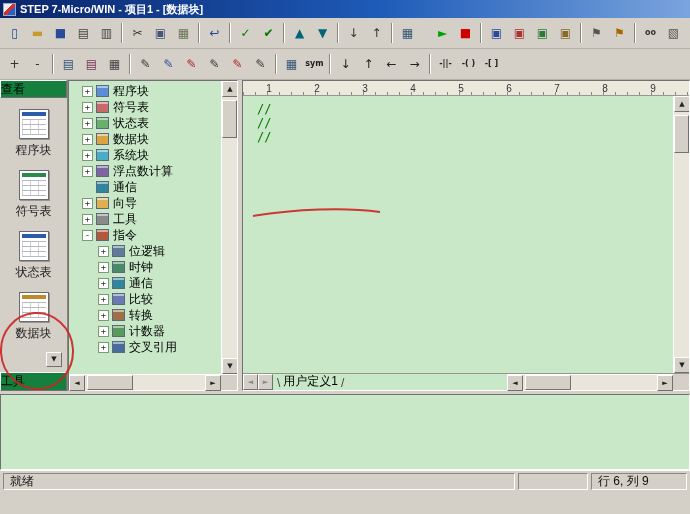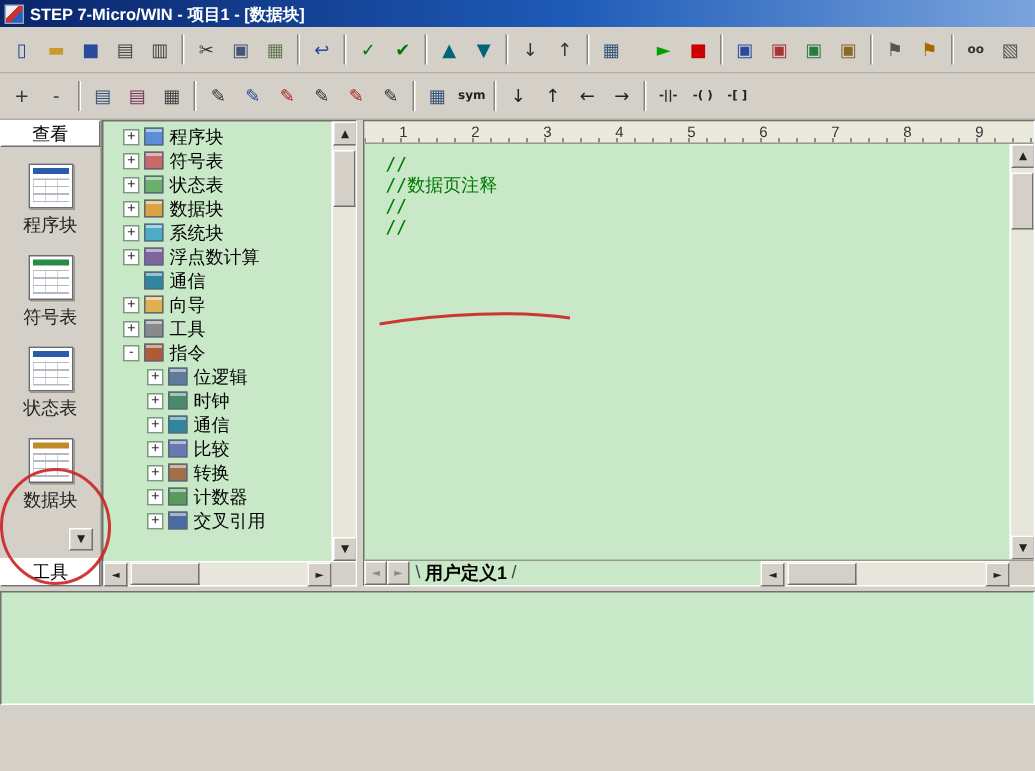--- a/index.html
+++ b/index.html
@@ -40,22 +40,22 @@
   .tb-glyph.sz-true { font-size: 8px; font-weight: bold; letter-spacing: 0; }
   .tb-sep { width: 2px; height: 20px; border-left: 1px solid #8a867e; border-right: 1px solid #fff; margin: 0 3px; }
   .tb-gap { width: 12px; }
 
   
   .main { height: 311px; flex: 0 0 311px; display: flex; }
 
   
   .sidebar { width: 68px; flex: 0 0 68px; display: flex; flex-direction: column;
     background: #d4d0c8; border-right: 1px solid #8a867e; position: relative; }
-  .sidebar-header, .sidebar-footer { height: 18px; line-height: 16px; text-align: center; font-size: 12px;
-    background: #ffffff; border: 1px solid; border-color: #fff #707070 #707070 #fff; }
+  .sidebar-header, .sidebar-footer { height: 18px; line-height: 16px; text-align: left; font-size: 12px;
+    background: #15803d; border: 1px solid; border-color: #fff #707070 #707070 #fff; }
   .sidebar-footer { height: 19px; margin-top: auto; }
   .sidebar-body { flex: 1; display: flex; flex-direction: column; align-items: center;
     padding-top: 6px; position: relative; }
   .side-item { display: flex; flex-direction: column; align-items: center; width: 64px; padding: 5px 0 6px; cursor: pointer; }
   .side-icon { width: 30px; height: 30px; background: #fff; border: 1px solid #6a6a72; position: relative;
     box-shadow: 1px 1px 0 #9a968e; }
   .side-icon::before { content: ""; position: absolute; left: 2px; right: 2px; top: 2px; height: 4px; background: var(--accent, #2a5caa); }
   .side-icon::after { content: ""; position: absolute; left: 2px; right: 2px; top: 9px; bottom: 3px;
     background: repeating-linear-gradient(to bottom, #b8b8c0 0 1px, transparent 1px 5px),
                 repeating-linear-gradient(to right, #d0d0d8 0 1px, transparent 1px 8px); }
@@ -110,21 +110,21 @@
   .line-comment { color: var(--comment-color, #007800); }
   .line-code { color: #111; }
   .code-addr { display: inline-block; min-width: 47px; color: #1a1a1a; }
   .code-value { color: var(--value-color, #7c6a00); }
 
   .tabbar { height: 17px; flex: 0 0 17px; display: flex; align-items: stretch;
     border-top: 1px solid #9a968e; background: var(--editor-bg, #c8e8c8); }
   .tab-nav-btn { width: 15px; flex: 0 0 15px; display: flex; align-items: center; justify-content: center;
     font-size: 7px; color: #8a8a8a; background: #d4d0c8; border: 1px solid; border-color: #fff #707070 #707070 #fff;
     font-family: "DejaVu Sans", sans-serif; cursor: pointer; }
-  .tab { display: flex; align-items: flex-start; padding: 0 4px; font-weight: bold; color: #000; cursor: pointer; }
+  .tab { display: flex; align-items: flex-end; padding: 0 4px; font-weight: normal; color: #000; cursor: pointer; }
   .tab::before { content: "\\"; font-weight: normal; color: #444; margin-right: 3px; }
   .tab::after { content: "/"; font-weight: normal; color: #444; margin-left: 3px; }
   .tab-fill { flex: 1; }
   .tab-scroll { width: 166px; flex: 0 0 166px; }
 
   
   .output { height: 76px; flex: 0 0 76px; margin-top: 3px;
     background: var(--editor-bg, #c8e8c8); border: 1px solid; border-color: #707070 #fff #fff #707070; }
 
   
@@ -459,21 +459,20 @@
           <span class="ruler-cell">5</span>
           <span class="ruler-cell">6</span>
           <span class="ruler-cell">7</span>
           <span class="ruler-cell">8</span>
           <span class="ruler-cell">9</span>
         </div>
       <div class="editor-body">
         <div class="editor-text">
 
         <div class="line line-comment">//</div>
-            <div class="line line-comment">//数据页注释</div>
             <div class="line line-comment">//</div>
             <div class="line line-comment">//</div>
           </div>
         <div class="scroll-v">
           <span class="sb-btn">▲</span>
           <span class="sb-track">
               <span class="sb-thumb-v"></span>
             </span>
           <span class="sb-btn">▼</span>
         </div>
@@ -493,19 +492,24 @@
           <span class="sb-btn">►</span>
         </div>
         <span class="sb-corner"></span>
       </div>
     </div>
 
   </div>
 
   <div class="output"></div>
 
+  <div class="statusbar">
+    <span class="status-cell status-ready">就绪</span>
+    <span class="status-cell status-empty"></span>
+    <span class="status-cell status-pos">行 6, 列 9</span>
+  </div>
 
   <svg class="annotations" viewBox="0 0 690 514">
     <ellipse cx="37" cy="351" rx="36" ry="38" fill="none" stroke="#cc2222" stroke-width="2" opacity="0.9" transform="rotate(-4 37 351)"></ellipse>
     <path d="M 253 216 C 295 209, 345 207, 380 212" fill="none" stroke="#cc2222" stroke-width="2" opacity="0.9"></path>
   </svg>
 
 </div>
 
 </body></html>

